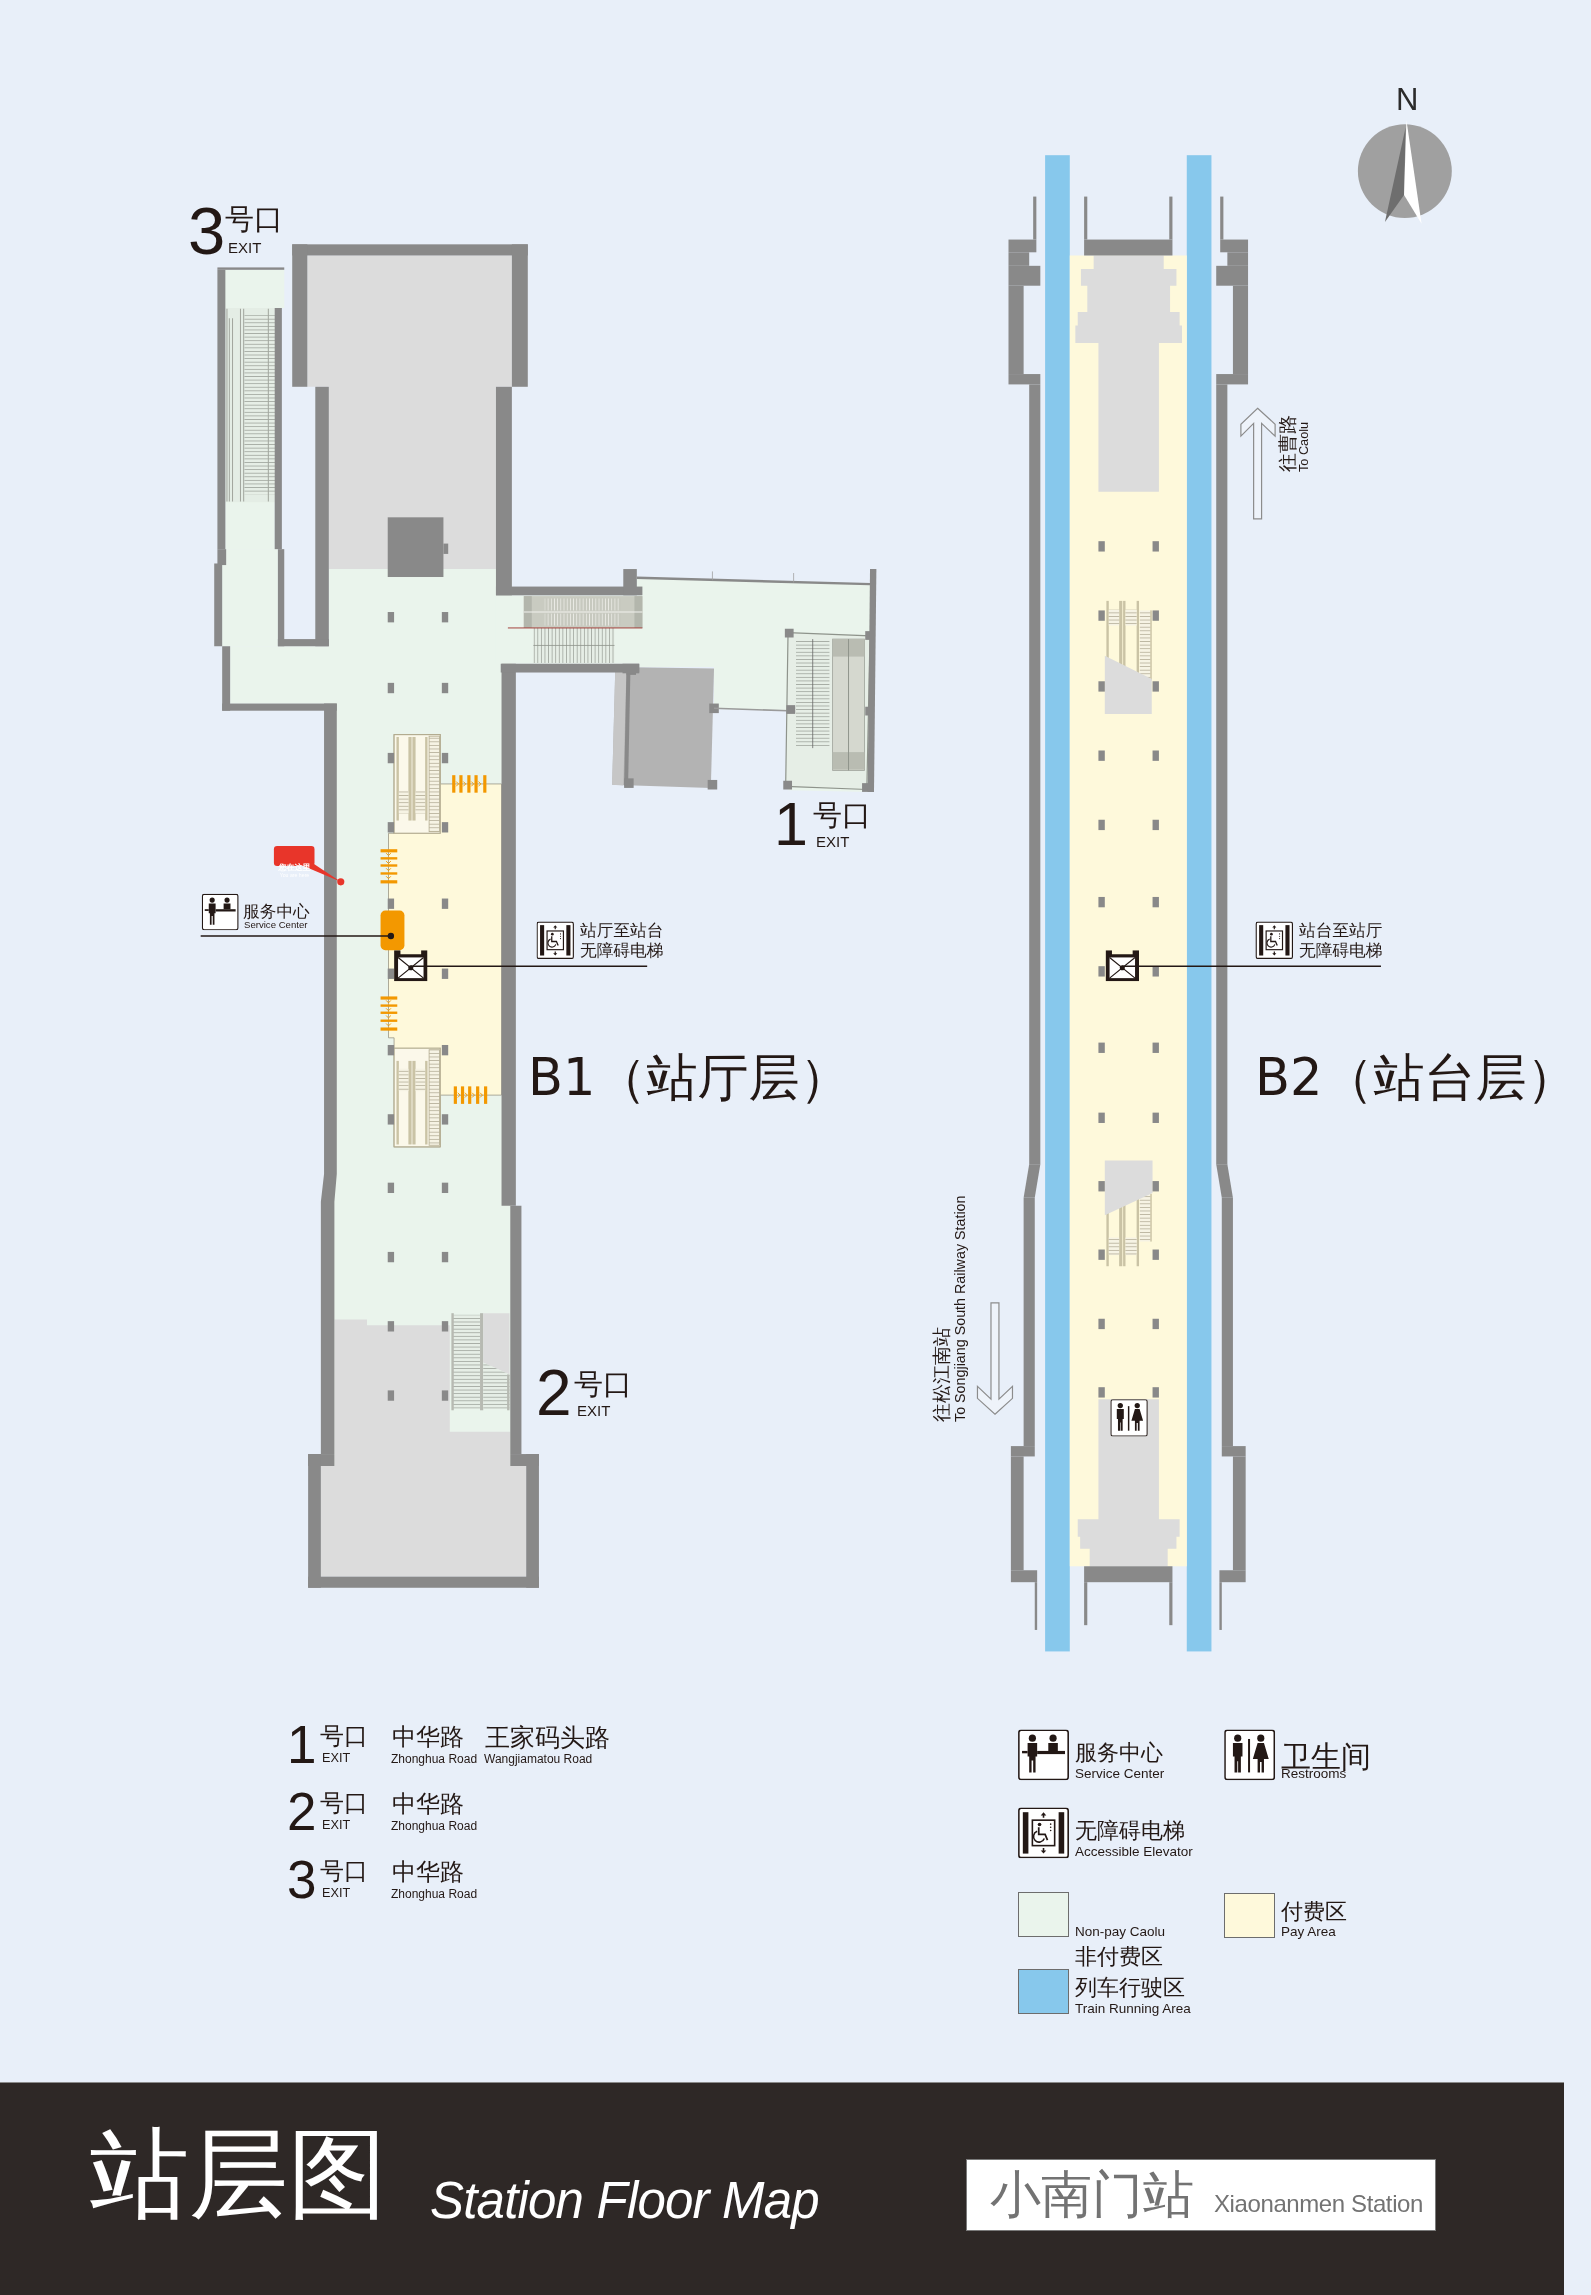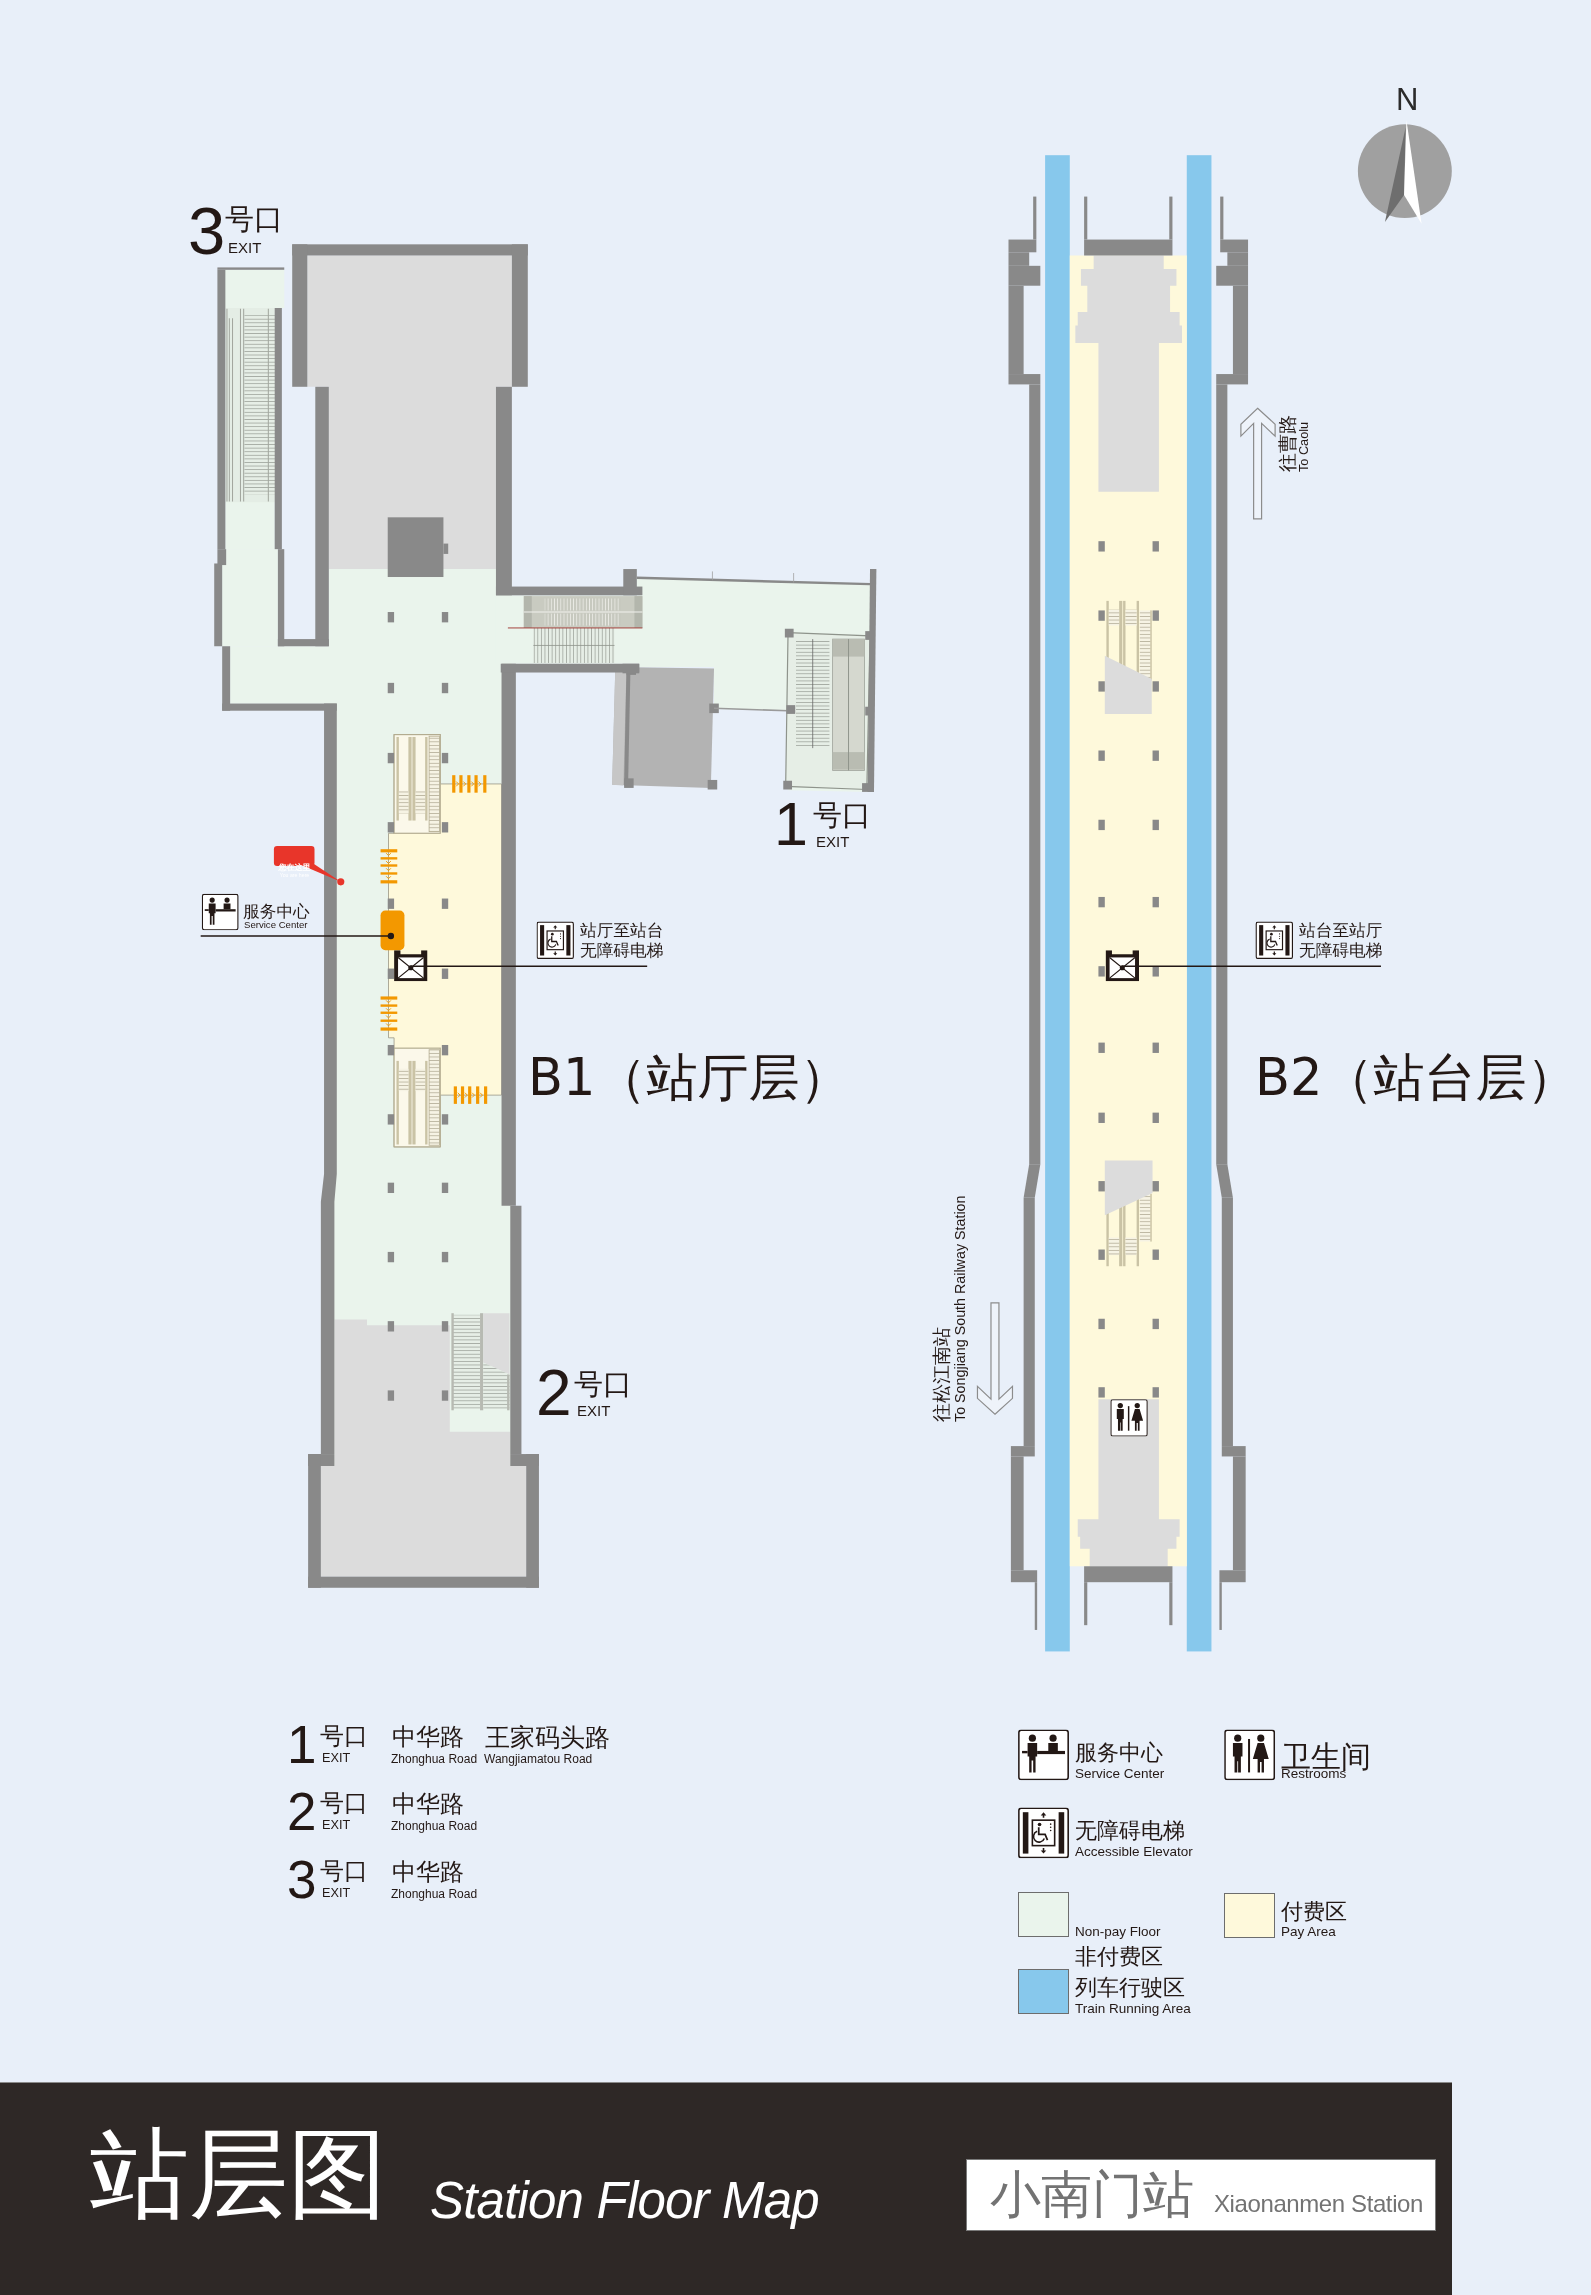--- a/index.html
+++ b/index.html
@@ -3,21 +3,21 @@
 <meta charset="utf-8">
 <style>
 html,body{margin:0;padding:0;}
 body{width:1592px;height:2295px;position:relative;overflow:hidden;background:#E8EFF9;font-family:"Liberation Sans","DejaVu Sans",sans-serif;color:#231815;}
 .plan{position:absolute;left:0;top:0;}
 .t{position:absolute;white-space:nowrap;line-height:1;font-family:"Liberation Sans","DejaVu Sans",sans-serif;color:#231815;}
 .zh{font-family:"DejaVu Sans","Liberation Sans",sans-serif;}
 .rot{position:absolute;transform-origin:0 0;transform:rotate(-90deg);white-space:nowrap;color:#231815;}
 .rot .line{white-space:nowrap;display:block;}
 .row{position:absolute;}
-.footer{position:absolute;left:0;top:2082px;width:1452px;height:213px;background:#2E2826;border-top:1.6px solid #8A8A8A;box-sizing:border-box;}
+.footer{position:absolute;left:0;top:2082px;width:1564px;height:213px;background:#2E2826;border-top:1.6px solid #8A8A8A;box-sizing:border-box;}
 .footer .t{color:#fff;}
 .station-box{position:absolute;left:966px;top:76px;width:470px;height:72px;background:#fff;border:0.8px solid #7a7a7a;box-sizing:border-box;}
 .station-box .t{color:#737373;}
 .swatch{position:absolute;width:51px;height:45px;border:1.6px solid #6d6d6d;box-sizing:border-box;}
 .yah{position:absolute;left:274px;top:846px;width:41px;height:20px;text-align:center;color:#fff;}
 .yah .a{font-size:8px;font-weight:700;line-height:8.8px;padding-top:18px;display:block;}
 .yah .b{font-size:5.2px;line-height:5.6px;display:block;}
 </style>
 </head>
 <body>
@@ -499,21 +499,21 @@
     <div class="t zh" style="left:1281px;top:1742px;font-size:30px;text-align:center;">卫生间</div>
     <div class="t" style="left:1281px;top:1767px;font-size:13.5px;">Restrooms</div>
   </div>
   <div>
     <div class="t zh" style="left:1075px;top:1820px;font-size:22px;">无障碍电梯</div>
     <div class="t" style="left:1075px;top:1845px;font-size:13.5px;">Accessible Elevator</div>
   </div>
   <div>
     <div class="swatch" style="left: 1018px; top: 1892px; background: rgb(234, 244, 236);"></div>
     <div class="t zh" style="left:1075px;top:1901px;font-size:22px;margin-top:45px;">非付费区</div>
-    <div class="t" style="left:1075px;top:1925px;font-size:13.5px;">Non-pay Floor</div>
+    <div class="t" style="left:1075px;top:1925px;font-size:13.5px;">Non-pay Caolu</div>
   </div>
   <div>
     <div class="swatch" style="left: 1224px; top: 1893px; background: rgb(254, 249, 219);"></div>
     <div class="t zh" style="left:1281px;top:1901px;font-size:22px;">付费区</div>
     <div class="t" style="left:1281px;top:1925px;font-size:13.5px;">Pay Area</div>
   </div>
   <div>
     <div class="swatch" style="left: 1018px; top: 1969px; background: rgb(135, 200, 236);"></div>
     <div class="t zh" style="left:1075px;top:1977px;font-size:22px;">列车行驶区</div>
     <div class="t" style="left:1075px;top:2002px;font-size:13.5px;">Train Running Area</div>

